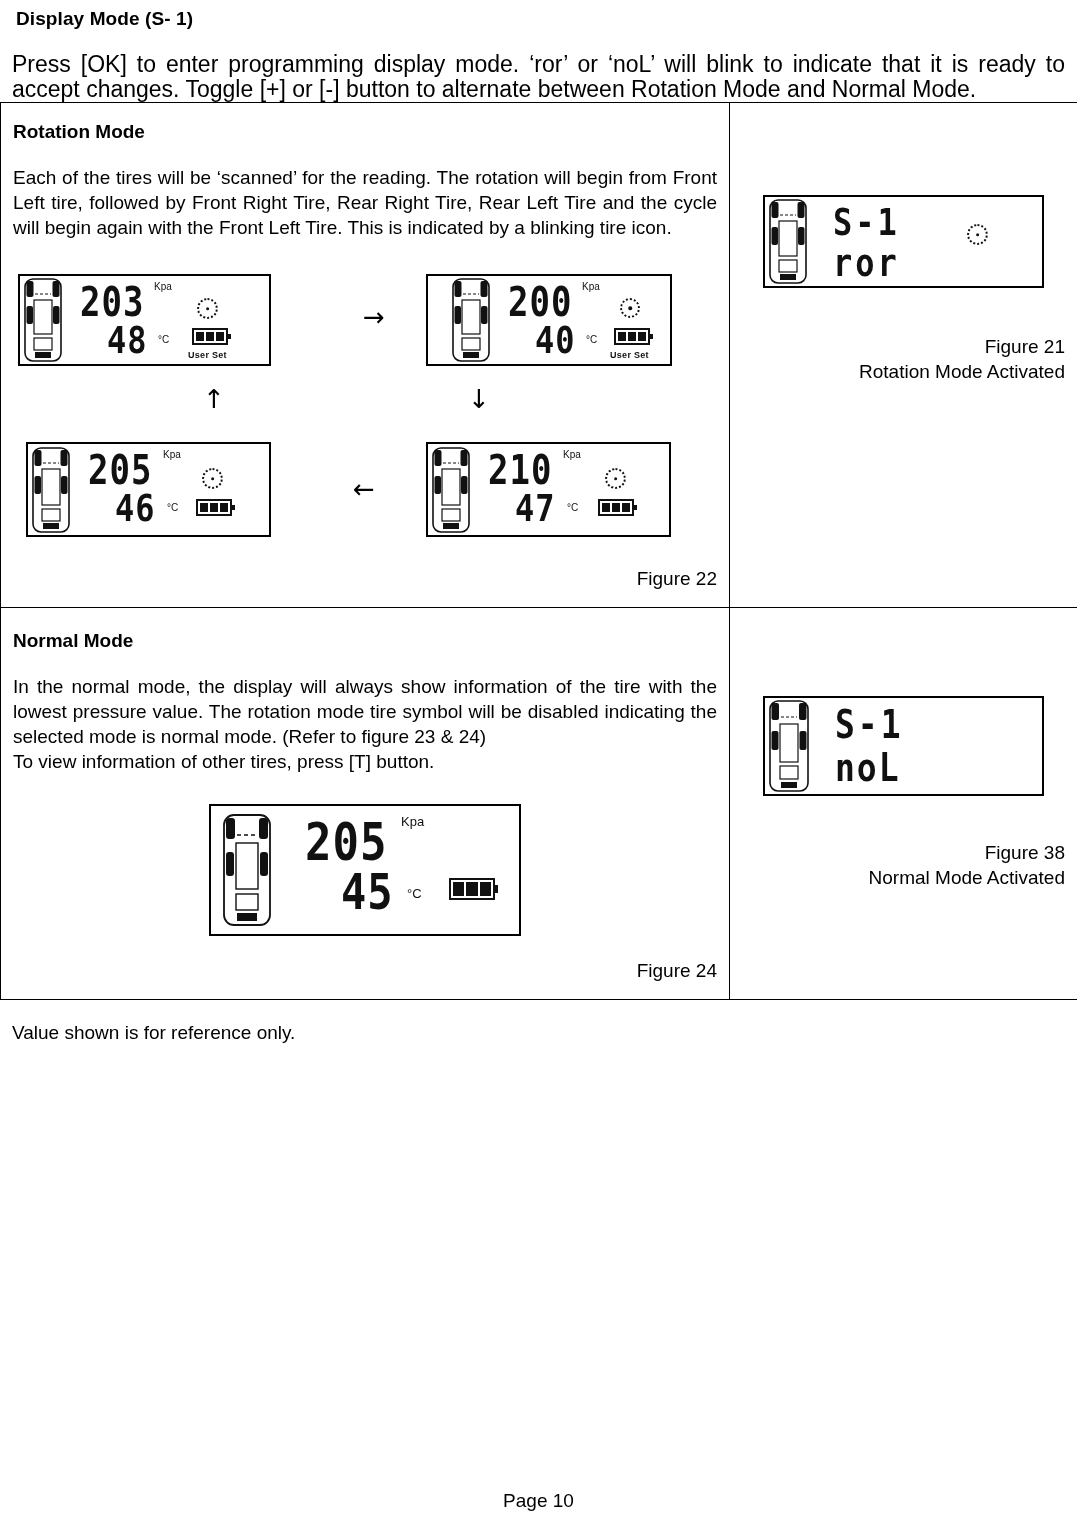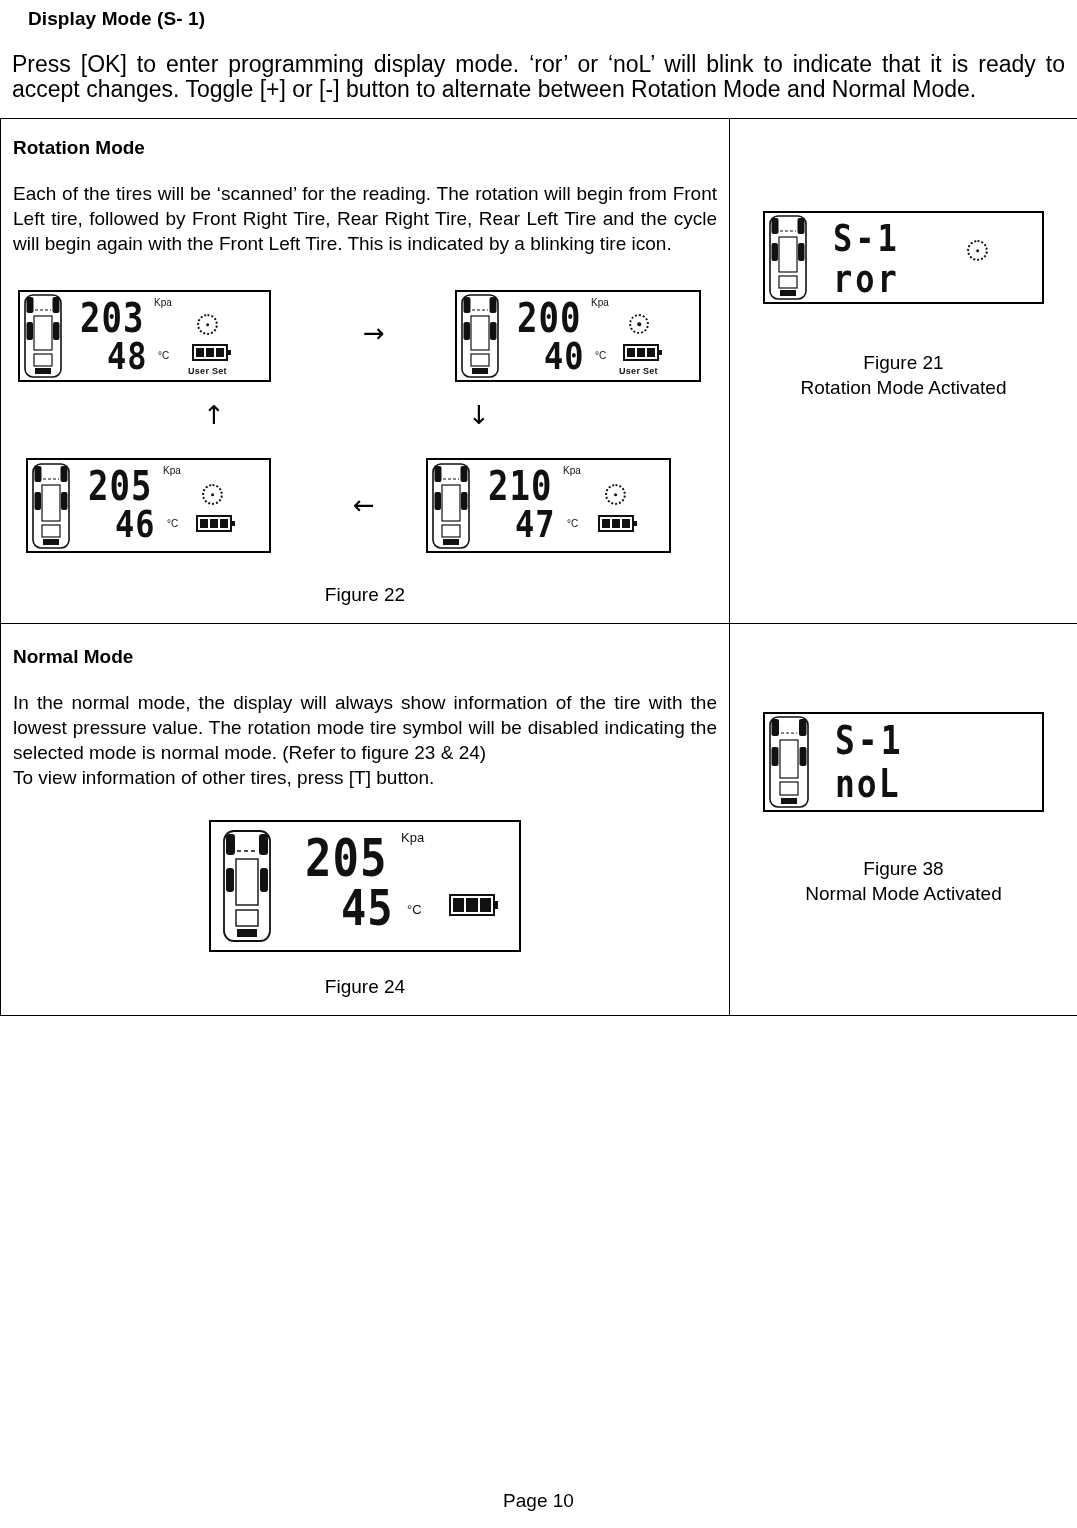--- a/index.html
+++ b/index.html
@@ -23,34 +23,33 @@
     box-sizing: border-box;
   }
 
   
   .intro {
     padding: 8px 12px 0 12px;
   }
   .intro h1 {
     font-size: 19px;
     font-weight: bold;
-    margin: 0 0 22px 16px;
+    margin: 0 0 22px 4px;
     letter-spacing: 0.1px;
   }
   .intro p {
     font-size: 23px;
     line-height: 25px;
     margin: 0;
     text-align: justify;
     text-justify: inter-word;
   }
 
   
   .doc-table {
-    margin-top: 16px;
     border-collapse: collapse;
     width: 1077px;
     table-layout: fixed;
   }
   .doc-table td {
     border: 1.4px solid #000;
     vertical-align: top;
     padding: 0;
   }
   .doc-table td.left-cell { width: 728px; }
@@ -67,21 +66,21 @@
   .sec-body {
     font-size: 19px;
     line-height: 25px;
     margin: 0;
     text-align: justify;
   }
   .sec-body.noj { text-align: left; }
 
   .fig-caption {
     font-size: 19px;
-    text-align: center;
+    text-align: right;
     line-height: 25px;
     margin: 0;
   }
 
   
   .lcd {
     border: 2px solid #000;
     background: #fff;
     position: relative;
     box-sizing: border-box;
@@ -243,21 +242,21 @@
                   <i class="bar"></i>
                   <i class="bar"></i>
                   <i class="bar"></i>
                 </span>
                 <span class="userset" style="left:126px;top:74px;font-size:9px;">User Set</span>
               </div>
             </div>
 
             <span class="arrow" style="left:350px;top:30px;">→</span>
 
-            <div class="lcd" style="position:absolute;left:442px;top:0;width:246px;height:92px;">
+            <div class="lcd" style="position:absolute;left:413px;top:0;width:246px;height:92px;padding-left:20px;">
               <div class="car-wrap">
                 <svg width="38" height="84" viewBox="0 0 38 84">
                   <rect x="1" y="1" width="36" height="82" fill="#fff" stroke="#111" stroke-width="1.6" rx="8"></rect>
                   <rect x="2.5" y="3" width="7" height="16" fill="#111" rx="2"></rect>
                   <rect x="28.5" y="3" width="7" height="16" fill="#111" rx="2"></rect>
                   <rect x="2.5" y="28" width="6.5" height="18" fill="#111" rx="2"></rect>
                   <rect x="29" y="28" width="6.5" height="18" fill="#111" rx="2"></rect>
                   <rect x="10" y="22" width="18" height="34" fill="none" stroke="#111" stroke-width="1.2"></rect>
                   <rect x="10" y="60" width="18" height="12" fill="none" stroke="#111" stroke-width="1.2"></rect>
                   <rect x="11" y="74" width="16" height="6" fill="#111"></rect>
@@ -445,17 +444,18 @@
             <div>Figure 38</div>
             <div>Normal Mode Activated</div>
           </div>
         </div>
       </td>
     </tr>
   </tbody>
     </table>
 
   <div class="note-wrap">
+    <div class="note-text">Value shown is for reference only.</div>
   </div>
 
   <div class="page-num">Page 10</div>
 
 </div>
 
 </body></html>

